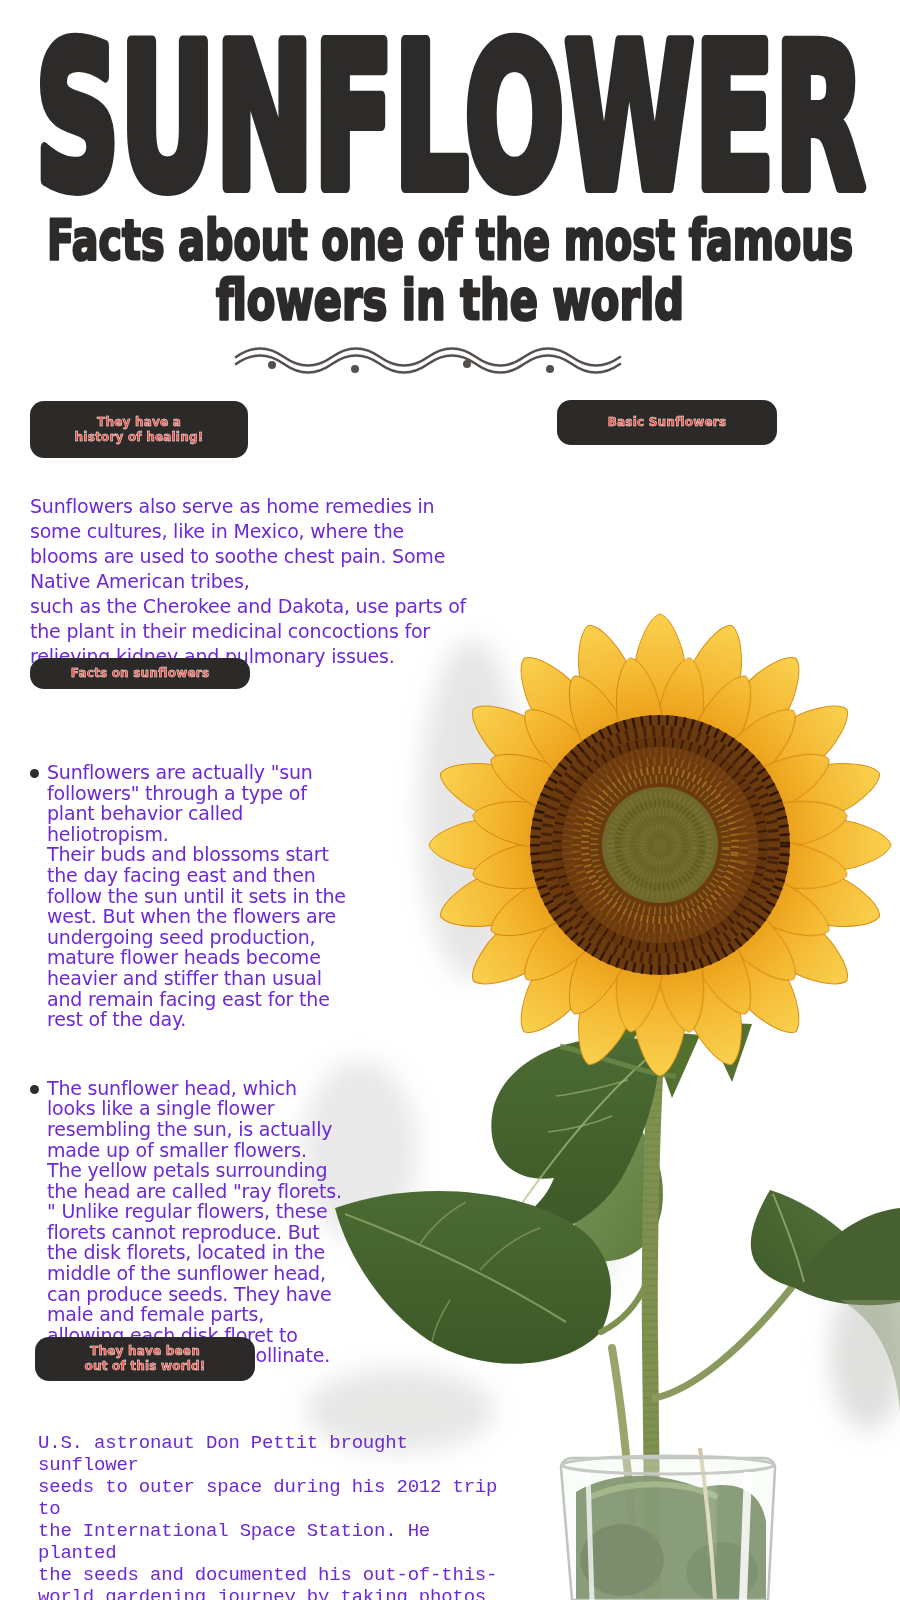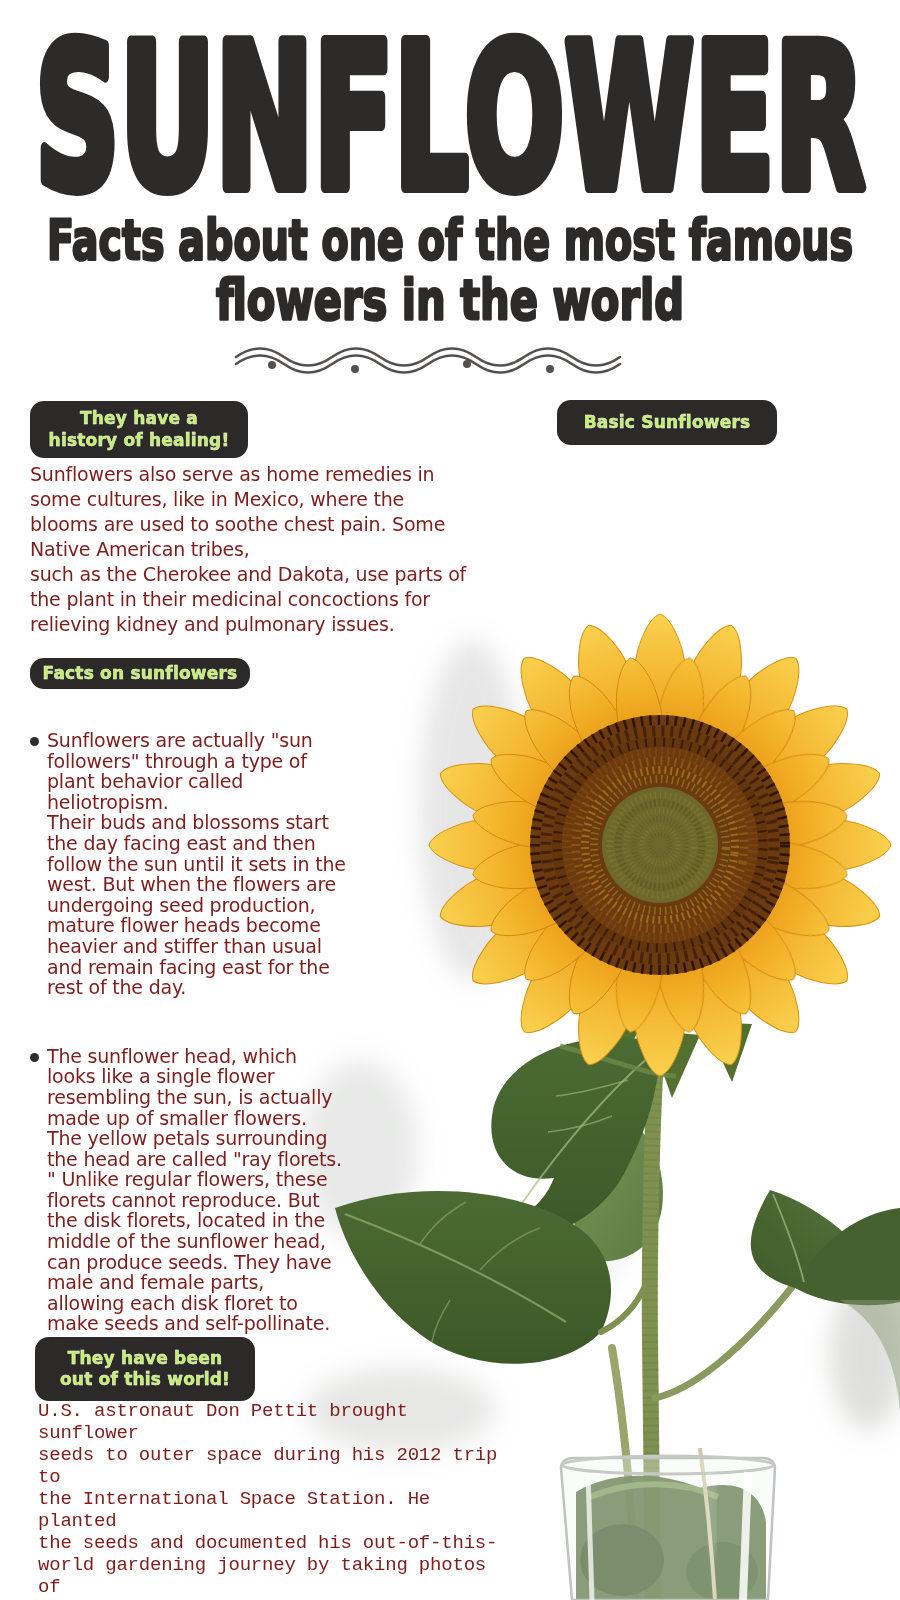--- a/index.html
+++ b/index.html
@@ -3,29 +3,29 @@
 <meta charset="utf-8">
 <style>
   html,body{margin:0;padding:0;background:#ffffff;}
   .poster{position:relative;width:900px;height:1600px;background:#ffffff;overflow:hidden;
           font-family:"DejaVu Sans","Liberation Sans",sans-serif;color:#3e3d3c;padding-left:16px;}
   .layer-text{position:absolute;inset:0;z-index:2;}
   .layer-art{position:absolute;inset:0;z-index:1;}
   .title-svg{position:absolute;top:24px;left:0;}
   .subtitle-svg{position:absolute;top:212px;left:0;}
   .wave-svg{position:absolute;top:341px;left:232px;}
-  .badge{position:absolute;background:#2b2a28;color:#bef264;border-radius:14px;
+  .badge{position:absolute;background:#2b2a28;color:#ef4444;border-radius:14px;
          display:flex;align-items:center;justify-content:center;text-align:center;
-         font-weight:bold;font-size:17px;line-height:1.25;white-space:pre-line;
+         font-weight:bold;font-size:12px;line-height:1.25;white-space:pre-line;
          letter-spacing:.2px;-webkit-text-stroke:.5px #f6f3e7;}
   .badge-healing{left:30px;top:401px;width:218px;height:57px;}
   .badge-info{left:557px;top:400px;width:220px;height:45px;}
   .badge-facts{left:30px;top:658px;width:220px;height:31px;}
-  .badge-space{left:35px;top:1337px;width:220px;height:64px;}
-  .body-text{position:absolute;white-space:pre-line;font-size:19px;letter-spacing:-.2px;color:#7f1d1d;}
+  .badge-space{left:35px;top:1337px;width:220px;height:44px;}
+  .body-text{position:absolute;white-space:pre-line;font-size:19px;letter-spacing:-.2px;color:#6d28d9;margin-top:32px;}
   .p-healing{left:30px;top:462px;width:470px;line-height:25px;}
   .p-info{left:558px;top:456px;width:320px;line-height:25.5px;}
   .bullets{left:30px;top:708px;width:380px;}
   .bullet{display:flex;margin-bottom:26px;}
   .bullet .dot{flex:0 0 9px;width:9px;height:9px;border-radius:50%;background:#2e2d2b;margin:7px 8px 0 0;}
   .bullet .bt{white-space:pre-line;font-size:19px;letter-spacing:-.2px;line-height:20.6px;}
   .p-space{left:38px;top:1400px;width:478px;line-height:22px;font-family:Liberation Mono, monospace;}
 </style>
 </head>
 <body>

